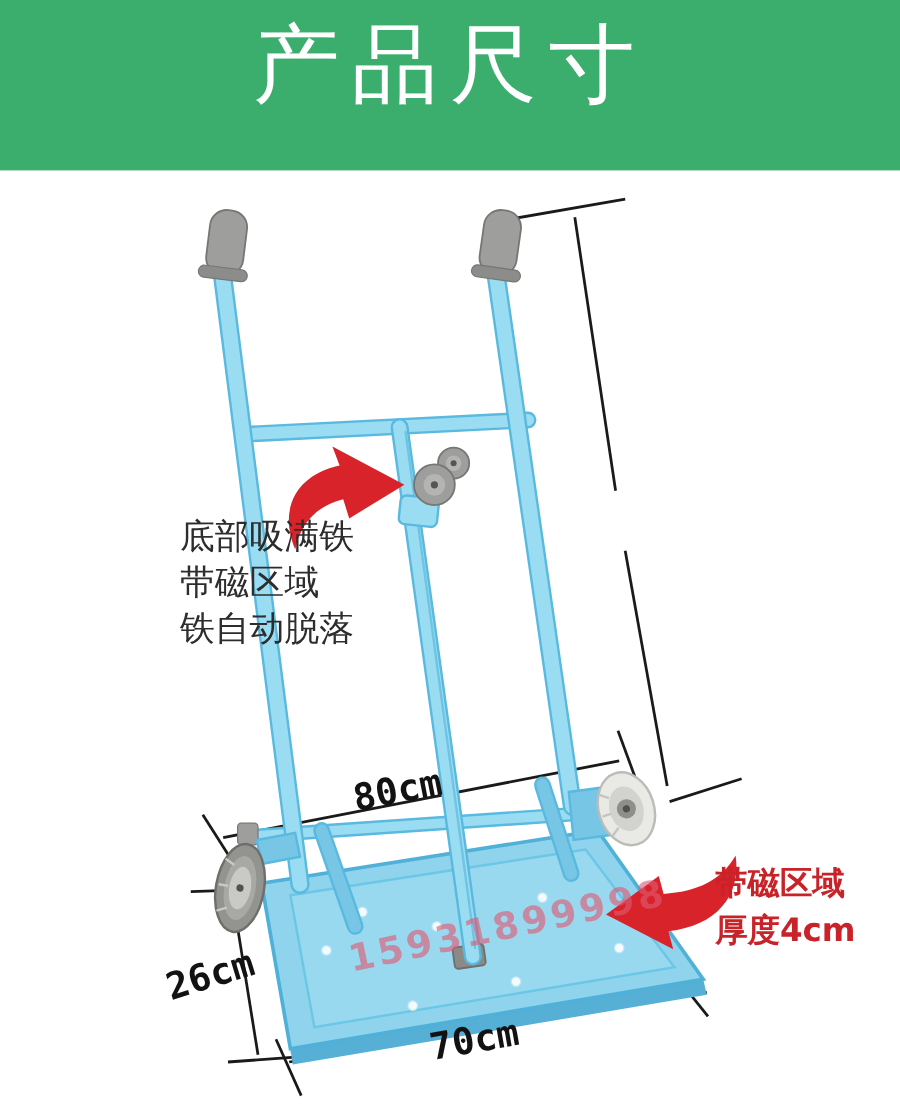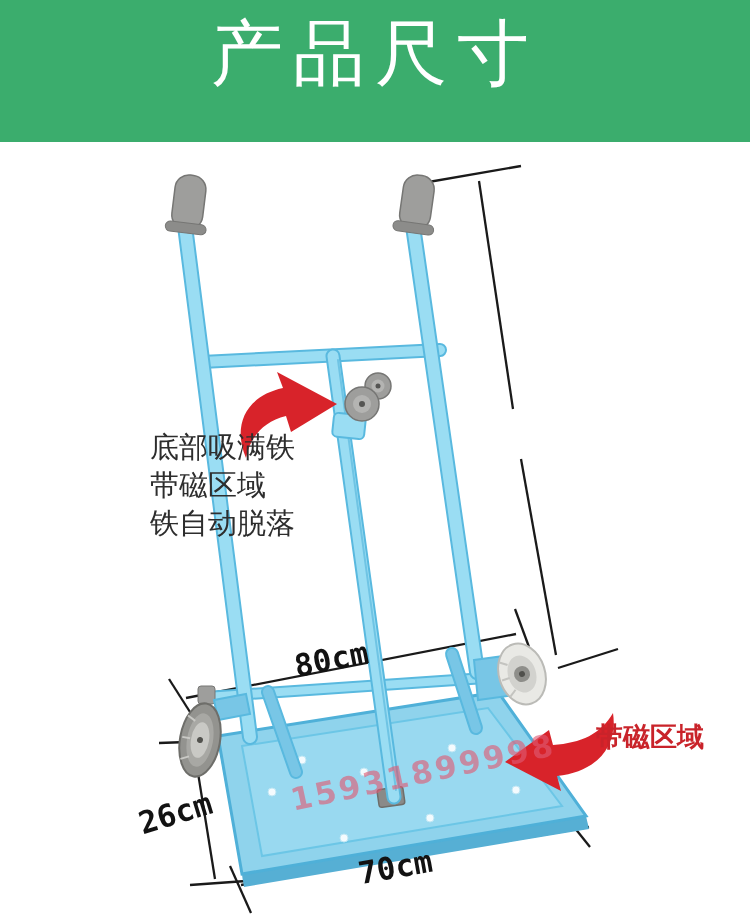--- a/index.html
+++ b/index.html
@@ -183,17 +183,18 @@
     <div>带磁区域</div>
     <div>铁自动脱落</div>
   </div>
 
   <div class="lbl dim-lbl dim-w">80cm</div>
   <div class="lbl dim-lbl dim-d">26cm</div>
   <div class="lbl dim-lbl dim-b">70cm</div>
 
   <div class="lbl magnet-note">
     <div>带磁区域</div>
+    <div>厚度4cm</div>
   </div>
 
   <div class="lbl watermark">15931899998</div>
 
 </div>
 
 </body></html>

